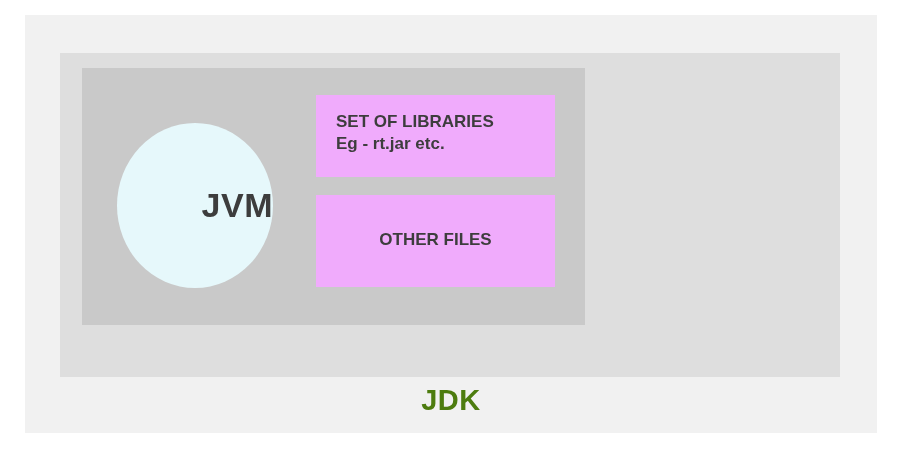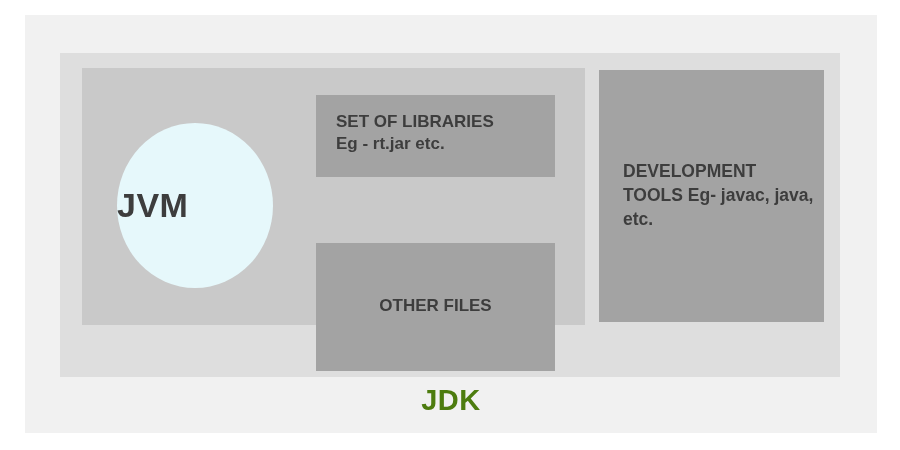--- a/index.html
+++ b/index.html
@@ -55,53 +55,52 @@
   .jvm-circle {
     position: absolute;
     left: 35px;   
     top: 55px;    
     width: 156px;
     height: 165px;
     border-radius: 50%;
     background: #e6f8fb;
     display: flex;
     align-items: center;
-    justify-content: flex-start;
+    justify-content: flex-end;
   }
   .jvm-label {
     font-size: 34px;
     font-weight: bold;
     color: #3d3d3d;
     letter-spacing: 0.5px;
   }
 
   
   .panel {
     position: absolute;
-    background: #a3a3a3;
+    background: #f0abfc;
     box-sizing: border-box;
   }
 
   .libraries-box {
     left: 234px;  
     top: 27px;    
     width: 239px; 
     height: 82px; 
     padding: 16px 0 0 20px;
   }
 
   .other-files-box {
     left: 234px;
     top: 127px;   
     width: 239px;
-    height: 128px;
+    height: 92px;
     display: flex;
     align-items: center;
     justify-content: center;
-    margin-top: 48px;
   }
 
   .dev-tools-box {
     left: 539px;  
     top: 17px;    
     width: 225px; 
     height: 252px;
     display: flex;
     align-items: center;
     padding: 0 0 0 24px;
@@ -169,23 +168,20 @@
           <span class="panel-text">SET OF LIBRARIES
 Eg - rt.jar etc.</span>
         </div>
 
         <div class="panel other-files-box">
           <span class="panel-text">OTHER FILES</span>
         </div>
 
       </div>
 
-      <div class="panel dev-tools-box">
-        <span class="panel-text">DEVELOPMENT TOOLS Eg- javac, java, etc.</span>
-      </div>
 
 
     </div>
 
     <div class="jdk-caption">JDK</div>
 
   </div>
 
 </div>
 

